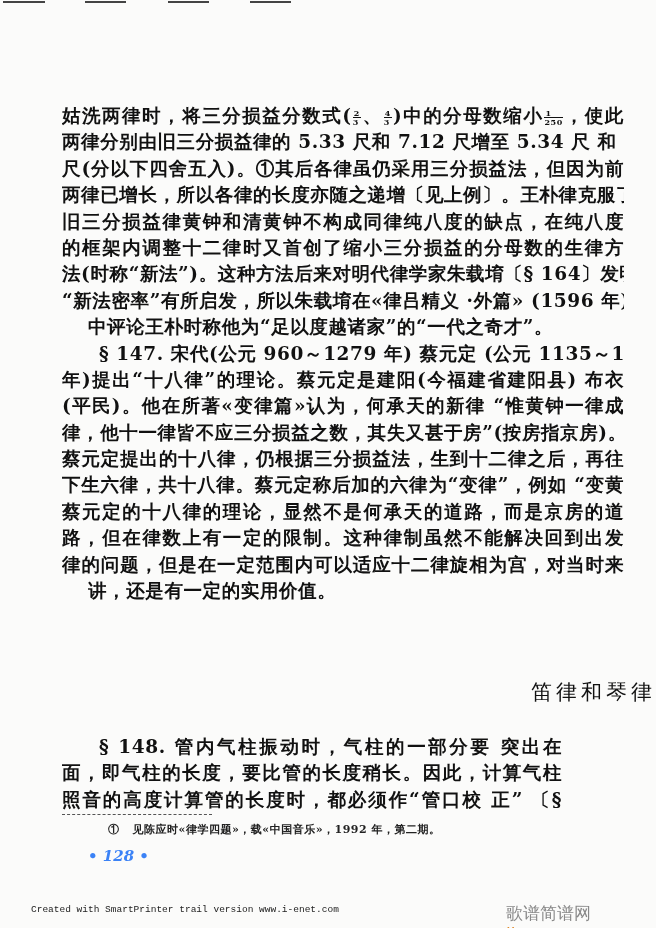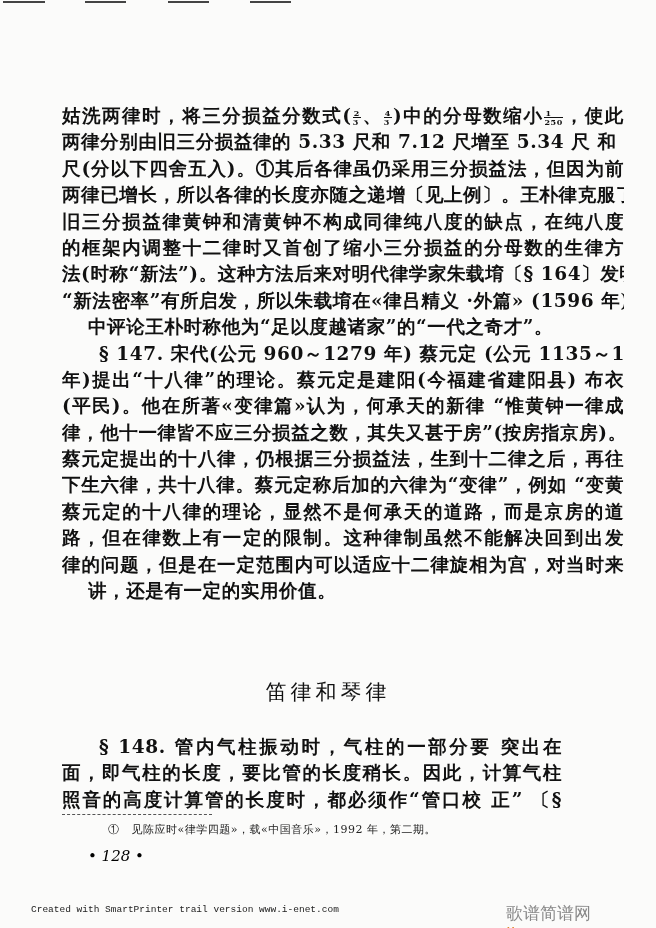--- a/index.html
+++ b/index.html
@@ -18,35 +18,35 @@
     text-align: justify; text-align-last: justify; overflow: hidden;
   }
   .line.last { text-align-last: left; margin-left: 26px; }
   .line.indent { padding-left: 37px; }
   .sec-num { font-weight: bold; }
   .frac { display: inline-block; vertical-align: middle; font-size: 8px; line-height: 8px; text-align: center; margin: 0 1px; }
   .frac span { display: block; }
   .frac .num { border-bottom: 1px solid #111; padding: 0 1px; }
   .section-title {
     position: absolute; left: 0; width: 656px; top: 678px;
-    text-align: center; font-size: 21px; letter-spacing: 4px; font-weight: normal;
+    text-align: right; font-size: 21px; letter-spacing: 4px; font-weight: normal;
     font-family: "DejaVu Sans", "Liberation Sans", sans-serif; color: #111;
   }
   .sec148 { position: absolute; left: 62px; top: 734px; width: 500px; }
   .footnote-rule {
     position: absolute; left: 62px; top: 814px; width: 150px; height: 1px;
     border-top: 1px dashed #555;
   }
   .footnote {
     position: absolute; left: 108px; top: 822px; font-size: 11px; letter-spacing: 0.5px;
-    font-weight: normal; color: #222;
+    font-weight: bold; color: #222;
   }
   .page-number {
-    position: absolute; left: 88px; top: 847px; font-size: 15px; font-style: italic; font-weight: normal;
-    color: #000000;
+    position: absolute; left: 88px; top: 847px; font-size: 15px; font-style: italic; font-weight: bold;
+    color: #3b82f6;
   }
   .watermark-left {
     position: absolute; left: 31px; top: 904px; font-size: 9.5px; color: #222;
     font-family: Liberation Mono, monospace;
   }
   .watermark-right {
     position: absolute; left: 506px; top: 902px; font-size: 17px; color: #888;
     font-family: "DejaVu Sans", "Liberation Sans", sans-serif;
   }
   .watermark-right .domain-part { color: #e08a2a; }

